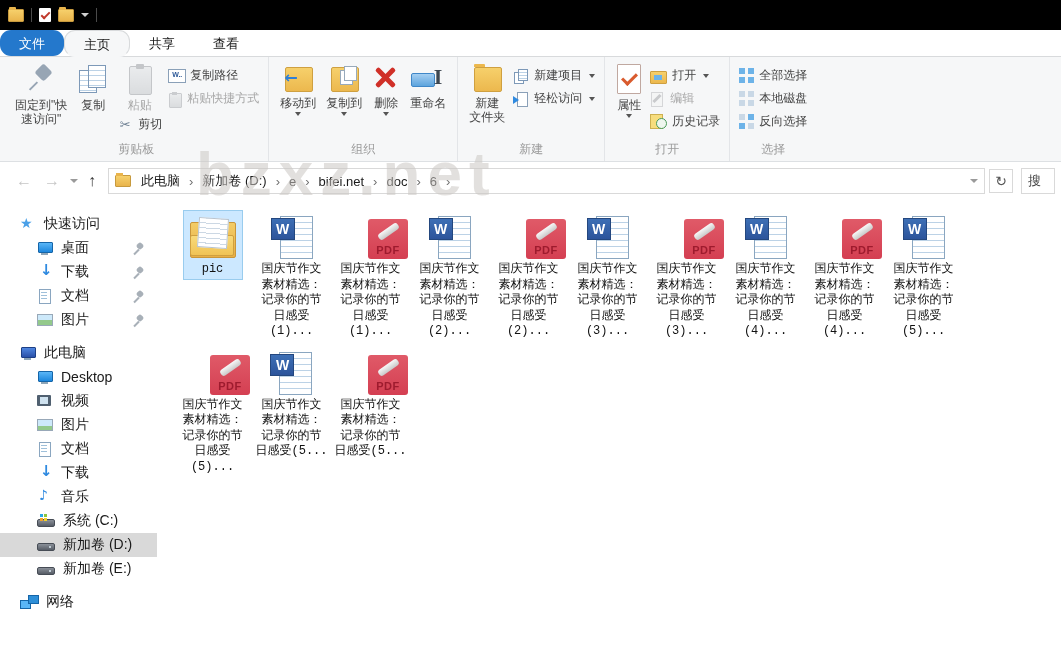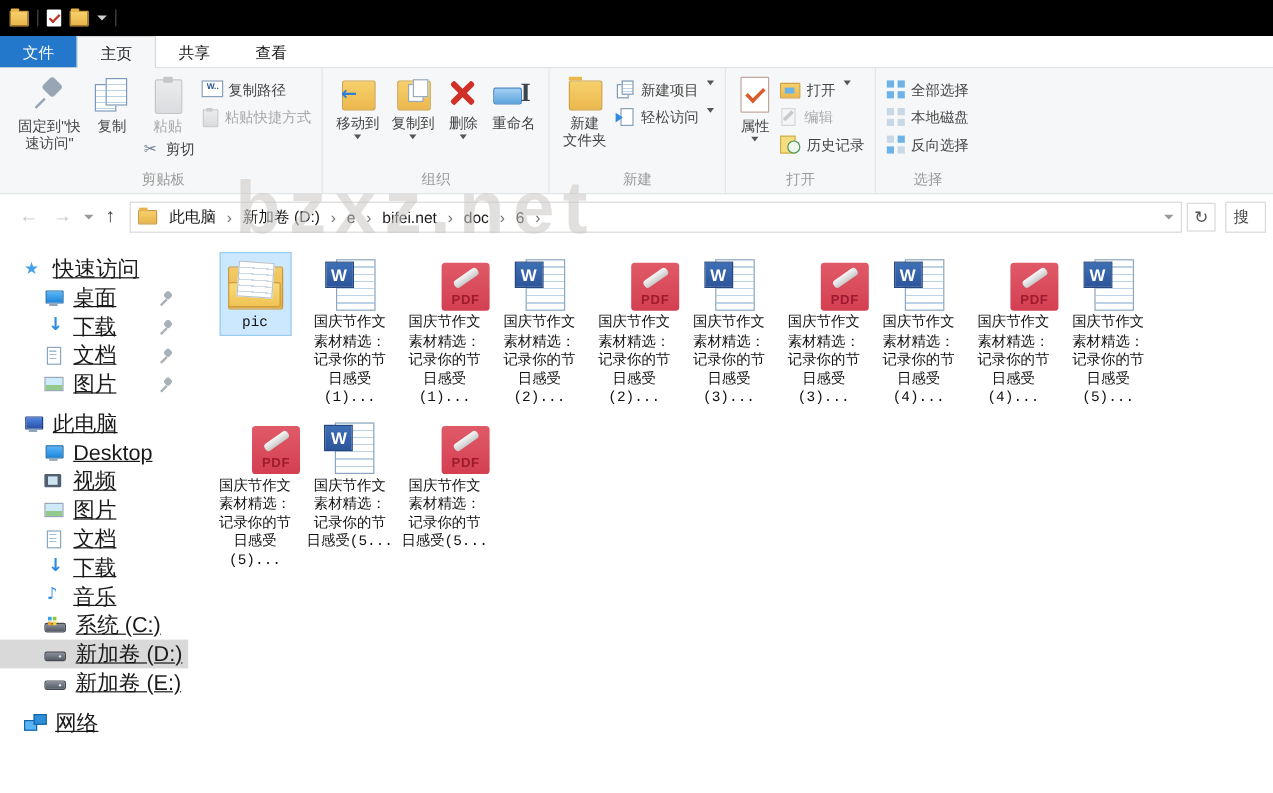--- a/index.html
+++ b/index.html
@@ -11,33 +11,33 @@
   .titlebar{height:30px;background:#000;display:flex;align-items:center;padding-left:8px;gap:7px;}
   .tb-sep{width:1px;height:14px;background:#4a4a4a;}
   .tb-folder{width:16px;height:13px;background:linear-gradient(#f6d06b,#e9b44c);border:1px solid #c79a3e;border-radius:1px;}
   .tb-folder::before{content:"";position:absolute;left:0;top:-3px;width:7px;height:3px;background:#e9b44c;border-radius:1px 1px 0 0;}
   .tb-props{width:12px;height:14px;background:#fff;border-radius:1px;}
   .tb-props::after{content:"";position:absolute;left:2px;top:4px;width:7px;height:3px;border-left:2px solid #c0392b;border-bottom:2px solid #c0392b;transform:rotate(-45deg);}
   .tb-caret{width:0;height:0;border-left:4px solid transparent;border-right:4px solid transparent;border-top:4px solid #cfcfcf;}
 
   
   .tabbar{height:27px;background:#fff;display:flex;align-items:stretch;border-bottom:1px solid #d8dadc;}
-  .rtab{padding:5px 19px 4px;font-size:13px;color:#1a1a1a;cursor:default;}
+  .rtab{padding:5px 19px 4px;font-size:13px;color:#1a1a1a;cursor:default;border-radius:11px;}
   .rtab.file{background:#2478cc;color:#fff;}
   .rtab.active{background:#f6f7f8;border:1px solid #d8dadc;border-bottom:1px solid #f6f7f8;margin-bottom:-1px;}
 
   
   .ribbon{height:105px;background:#f6f7f8;display:flex;align-items:stretch;border-bottom:1px solid #dde0e3;padding-left:4px;position:relative;}
   .rgroup{display:flex;flex-direction:column;padding:3px 7px 0;border-right:1px solid #e3e5e8;}
   .rgroup-body{display:flex;flex:1;align-items:flex-start;gap:2px;}
   .rgroup-label{text-align:center;color:#9a9a9a;font-size:12px;padding:1px 0 3px;}
   .rbtn-lg{display:flex;flex-direction:column;align-items:center;padding:4px 4px 1px;font-size:12px;color:#444;line-height:14px;text-align:center;white-space:pre-line;}
   .rbtn-lg .ico{margin-bottom:4px;}
   .rcol{display:flex;flex-direction:column;justify-content:flex-start;gap:4px;padding-top:6px;}
-  .rbtn-sm{display:flex;gap:5px;font-size:12px;color:#444;padding:1px 2px;}
+  .rbtn-sm{display:flex;align-items:center;gap:5px;font-size:12px;color:#444;padding:1px 2px;}
   .car{display:inline-block;width:0;height:0;border-left:3.5px solid transparent;border-right:3.5px solid transparent;border-top:4px solid #555;margin-left:2px;}
   .car.below{margin:2px auto 0;display:block;}
   .dis{color:#a8a8a8;}
   .dis .ico{opacity:.5;filter:grayscale(.7);}
 
   
   .i-pin32{width:30px;height:30px;}
   .i-pin32::before{content:"";position:absolute;left:11px;top:2px;width:13px;height:13px;background:#97a5b4;border-radius:3px;transform:rotate(45deg);}
   .i-pin32::after{content:"";position:absolute;left:2px;top:21px;width:11px;height:2px;background:#97a5b4;transform:rotate(135deg);}
   .i-copy32{width:32px;height:30px;}
@@ -96,21 +96,21 @@
   .i-folder16{width:16px;height:12px;background:linear-gradient(#f6d06b,#e9b44c);border:1px solid #c79a3e;border-radius:1px;margin-right:6px;}
   .i-folder16::before{content:"";position:absolute;left:0;top:-3px;width:7px;height:3px;background:#e9b44c;}
   .crumb{padding:0 4px;}
   .crumb-sep{color:#707070;padding:0 5px;font-size:13px;}
   .addr-right{margin-left:auto;display:flex;align-items:center;}
   .refreshbtn{width:24px;height:24px;border:1px solid #d9d9d9;display:flex;align-items:center;justify-content:center;font-size:14px;color:#555;margin-left:4px;}
   .searchbox{width:34px;height:26px;border:1px solid #d9d9d9;margin-left:8px;display:flex;align-items:center;padding-left:6px;font-size:13px;color:#444;overflow:hidden;flex:none;}
 
   
   .main{display:flex;height:423px;}
-  .sidebar{width:157px;flex:none;padding-top:12px;font-size:18px;color:#1a1a1a;overflow:hidden;text-decoration:underline;}
+  .sidebar{width:157px;flex:none;padding-top:12px;font-size:14px;color:#1a1a1a;overflow:hidden;}
   .srow{height:24px;display:flex;align-items:center;gap:8px;}
   .srow.level0{padding-left:20px;}
   .srow.level1{padding-left:37px;}
   .srow.selected{background:#d9d9d9;}
   .slabel{white-space:nowrap;}
   .pin-sm{position:relative;width:13px;height:12px;margin-left:auto;margin-right:12px;}
   .pin-sm::before{content:"";position:absolute;right:2px;top:1px;width:6px;height:6px;background:#a8b0b8;border-radius:2px;transform:rotate(45deg);}
   .pin-sm::after{content:"";position:absolute;left:1px;bottom:1px;width:7px;height:2px;background:#a8b0b8;transform:rotate(-45deg);}
 
   

